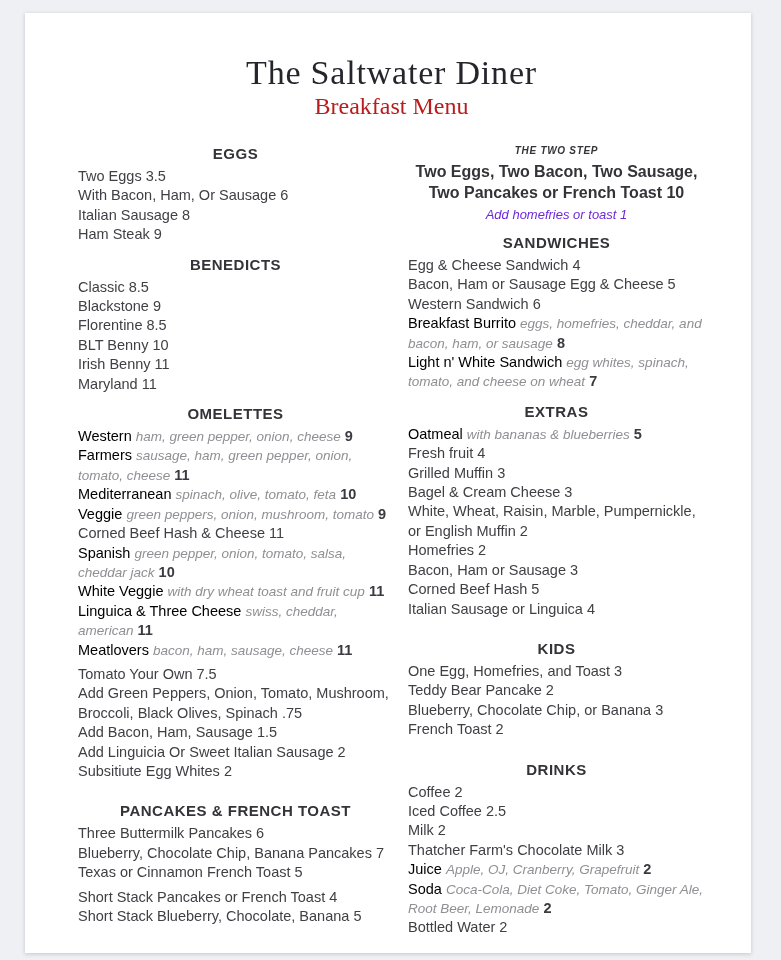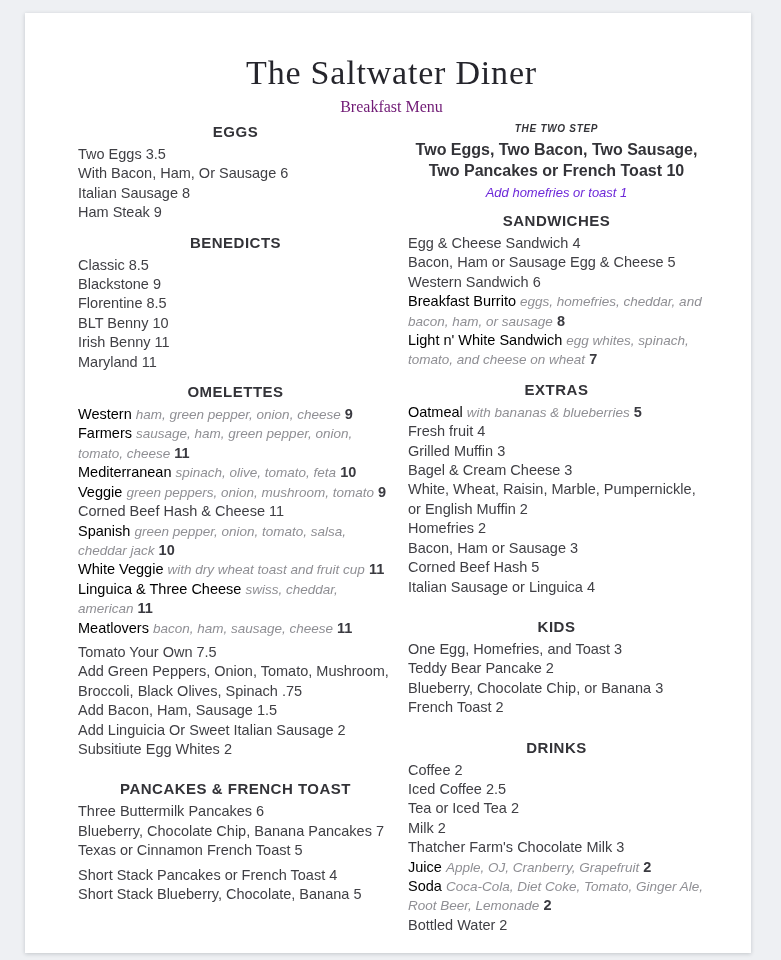--- a/index.html
+++ b/index.html
@@ -20,24 +20,24 @@
     padding:40px 46px 0 53px;
   }
   .menu-header{text-align:center;}
   .title{
     font-family:"Liberation Serif","DejaVu Serif",serif;
     font-size:34px;font-weight:400;color:#25252c;
     letter-spacing:.8px;line-height:40px;margin:0;
   }
   .subtitle{
     font-family:"Liberation Serif","DejaVu Serif",serif;
-    font-size:16px;font-weight:400;color:#701a75;
+    font-size:24px;font-weight:400;color:#b91c1c;
     line-height:25px;margin:1px 0 0;
   }
-  .columns{display:flex;margin-top:4px;}
+  .columns{display:flex;margin-top:26px;}
   .col{box-sizing:border-box;}
   .col-left{width:315px;margin-right:15px;}
   .col-right{width:297px;}
   .section-title{
     font-size:15px;font-weight:700;color:#333338;
     text-align:center;letter-spacing:.5px;
     margin:11px 0 5px;
   }
   .section-title.italic{font-style:italic;font-size:10px;letter-spacing:.7px;}
   .section:first-child .section-title{margin-top:0;}
@@ -158,21 +158,20 @@
               <div class="item"><span class="text">Teddy Bear Pancake</span> <span class="price">2</span></div>
               <div class="item"><span class="text">Blueberry, Chocolate Chip, or Banana</span> <span class="price">3</span></div>
               <div class="item"><span class="text">French Toast</span> <span class="price">2</span></div>
             </div>
           </section>
           <section class="section gap-large">
             <h3 class="section-title">DRINKS</h3>
             <div class="block">
               <div class="item"><span class="text">Coffee</span> <span class="price">2</span></div>
               <div class="item"><span class="text">Iced Coffee</span> <span class="price">2.5</span></div>
-              <div class="item"><span class="text">Tea or Iced Tea</span> <span class="price">2</span></div>
               <div class="item"><span class="text">Milk</span> <span class="price">2</span></div>
               <div class="item"><span class="text">Thatcher Farm's Chocolate Milk</span> <span class="price">3</span></div>
               <div class="item"><span class="name">Juice</span> <span class="desc">Apple, OJ, Cranberry, Grapefruit</span> <span class="price price-bold">2</span></div>
               <div class="item"><span class="name">Soda</span> <span class="desc">Coca-Cola, Diet Coke, Tomato, Ginger Ale, Root Beer, Lemonade</span> <span class="price price-bold">2</span></div>
               <div class="item"><span class="text">Bottled Water</span> <span class="price">2</span></div>
             </div>
           </section>
         </div>
     </div>
   </div>

